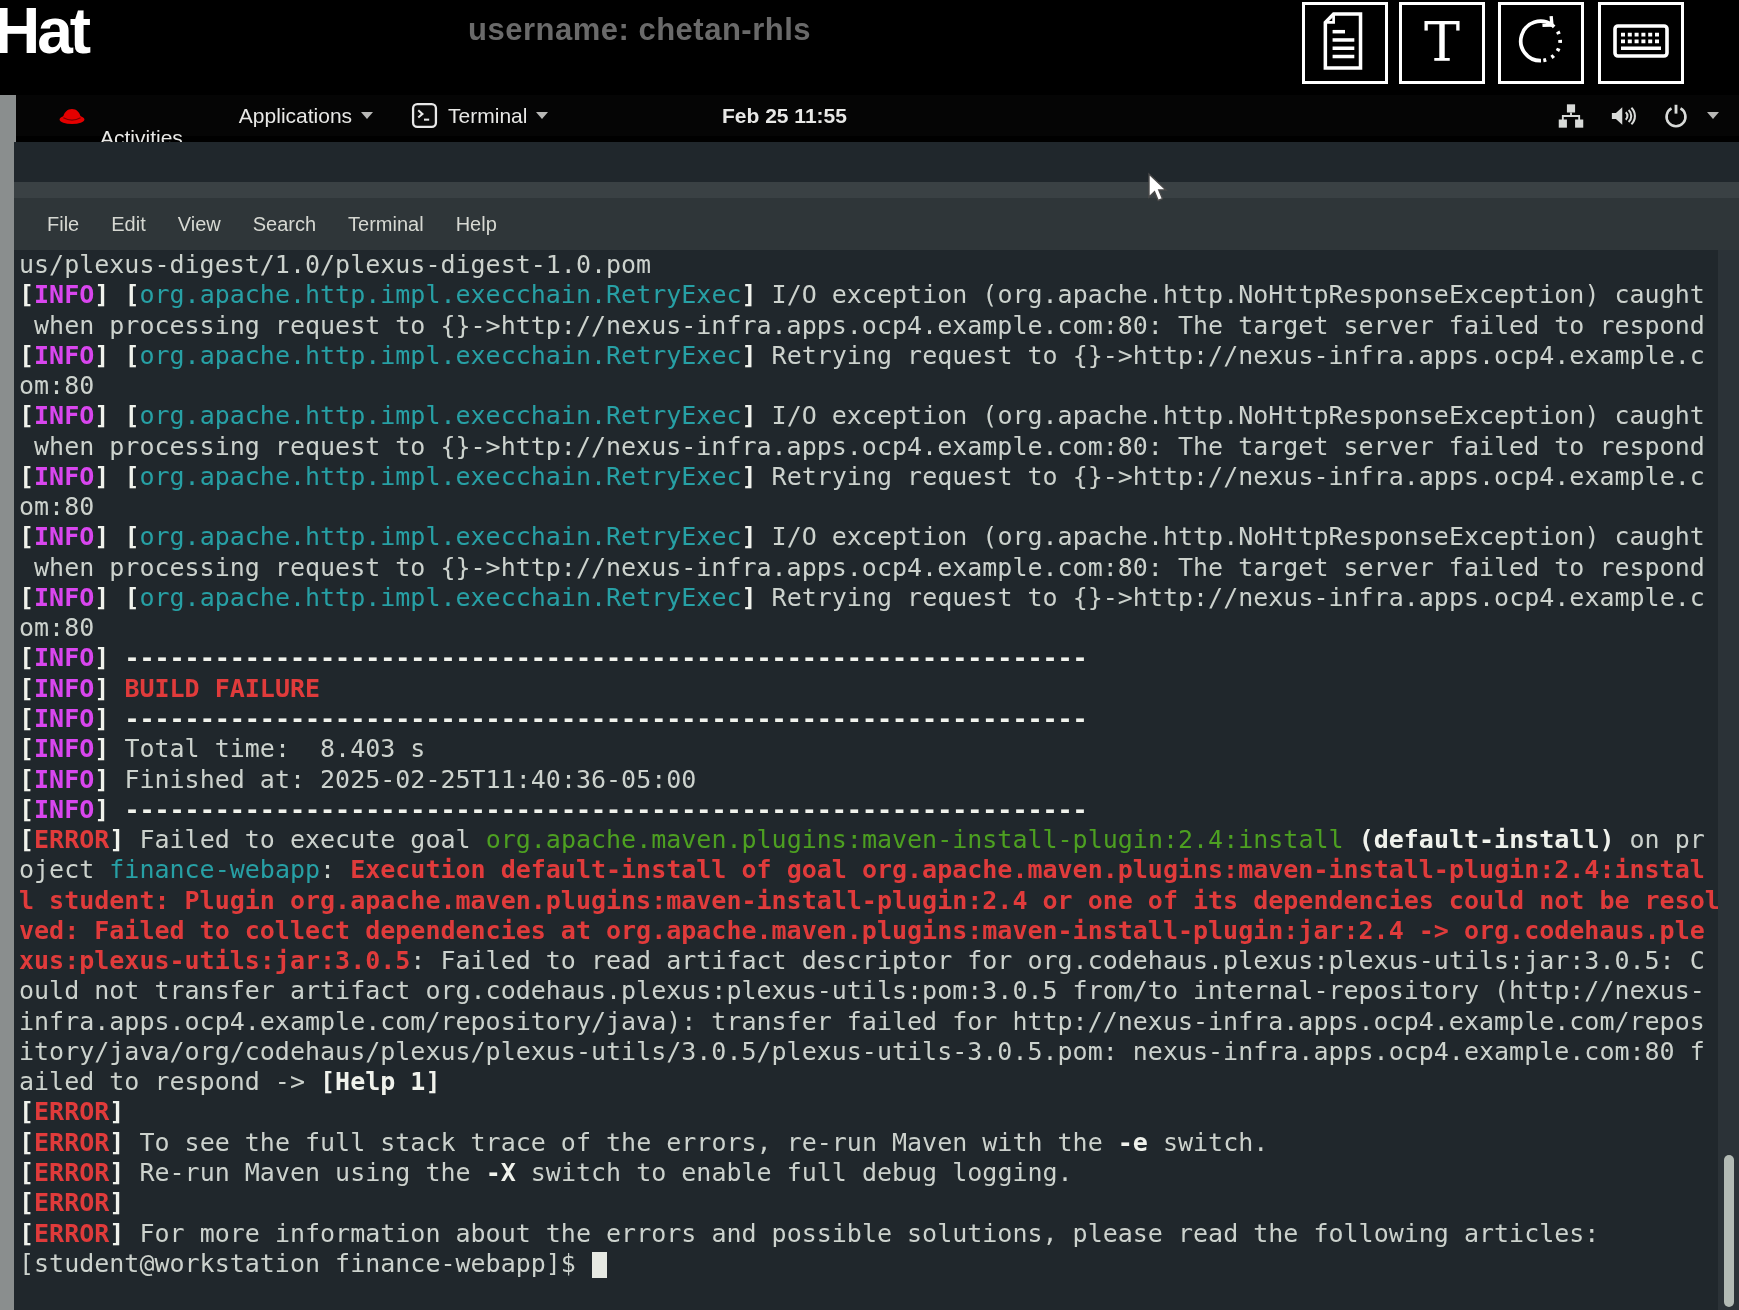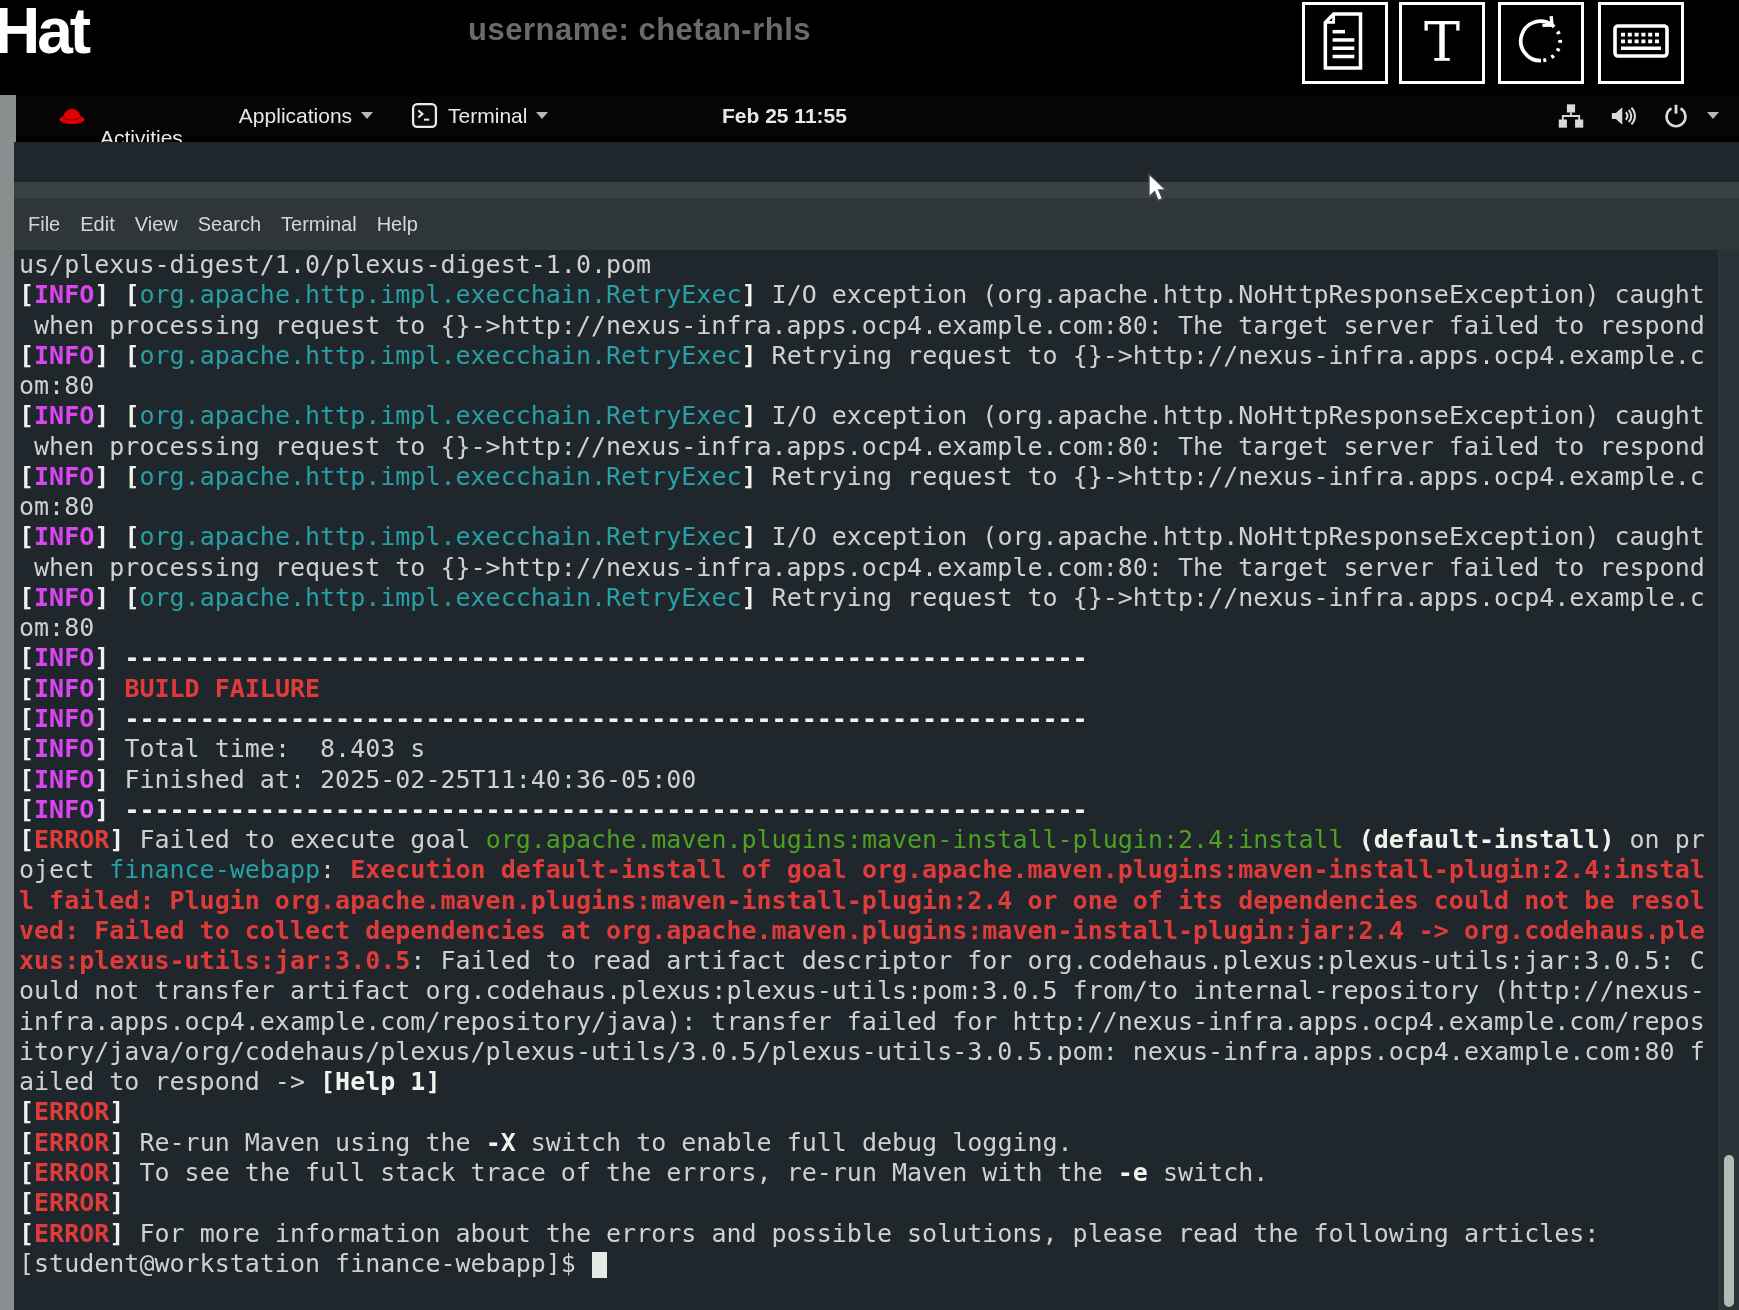--- a/index.html
+++ b/index.html
@@ -21,21 +21,21 @@
   .clock{position:absolute;left:706px;top:0;height:41px;display:flex;align-items:center;font-weight:bold;}
 
   
   .left-strip{position:absolute;left:0;top:95px;width:16px;height:1215px;background:#8a8e8e;}
 
   
   .term-window{position:absolute;left:14px;top:142px;width:1725px;height:1168px;background:#20272c;}
   .titlebar{position:absolute;left:0;top:0;width:100%;height:56px;background:#3a4144;border-bottom:1px solid #23282a;display:flex;align-items:center;justify-content:center;box-sizing:border-box;margin-top:40px;}
   .title-text{color:#f2f2ee;font-weight:bold;font-size:21px;}
   .close-btn{position:absolute;right:22px;top:0;height:56px;display:flex;align-items:center;color:#e2e3e0;font-size:24px;cursor:default;}
-  .menubar{position:absolute;left:0;top:56px;width:100%;height:52px;background:#2f3639;display:flex;align-items:center;padding-left:8px;box-sizing:border-box;gap:8px;}
+  .menubar{position:absolute;left:0;top:56px;width:100%;height:52px;background:#2f3639;display:flex;align-items:center;padding-left:27px;box-sizing:border-box;gap:20px;}
   .menu-item{color:#d6d8d2;font-size:20px;padding:2px 6px;}
 
   
   .content{position:absolute;left:0;top:108px;width:100%;height:1060px;background:#20272c;overflow:hidden;font-family:"DejaVu Sans Mono","Liberation Mono",monospace;font-size:25px;padding-left:5px;box-sizing:border-box;}
   .t-line{height:30.28px;line-height:30.28px;white-space:pre;}
   .c-fg{color:#ccd2cd;}
   .c-b{color:#f0f2ec;font-weight:bold;}
   .c-info{color:#d946ef;font-weight:bold;}
   .c-err{color:#e03b3b;font-weight:bold;}
   .c-teal{color:#27a0a5;}
@@ -183,30 +183,30 @@
       <div class="t-line"><span class="c-b">[</span><span class="c-info">INFO</span><span class="c-b">] [</span><span class="c-teal">org.apache.http.impl.execchain.RetryExec</span><span class="c-b">]</span><span class="c-fg"> Retrying request to {}-&gt;http://nexus-infra.apps.ocp4.example.c</span></div>
       <div class="t-line"><span class="c-fg">om:80</span></div>
       <div class="t-line"><span class="c-b">[</span><span class="c-info">INFO</span><span class="c-b">] </span><span class="c-b">----------------------------------------------------------------</span></div>
       <div class="t-line"><span class="c-b">[</span><span class="c-info">INFO</span><span class="c-b">] </span><span class="c-err">BUILD FAILURE</span></div>
       <div class="t-line"><span class="c-b">[</span><span class="c-info">INFO</span><span class="c-b">] </span><span class="c-b">----------------------------------------------------------------</span></div>
       <div class="t-line"><span class="c-b">[</span><span class="c-info">INFO</span><span class="c-b">] </span><span class="c-fg">Total time:  8.403 s</span></div>
       <div class="t-line"><span class="c-b">[</span><span class="c-info">INFO</span><span class="c-b">] </span><span class="c-fg">Finished at: 2025-02-25T11:40:36-05:00</span></div>
       <div class="t-line"><span class="c-b">[</span><span class="c-info">INFO</span><span class="c-b">] </span><span class="c-b">----------------------------------------------------------------</span></div>
       <div class="t-line"><span class="c-b">[</span><span class="c-err">ERROR</span><span class="c-b">] </span><span class="c-fg">Failed to execute goal </span><span class="c-green">org.apache.maven.plugins:maven-install-plugin:2.4:install</span><span class="c-fg"> </span><span class="c-b">(default-install)</span><span class="c-fg"> on pr</span></div>
       <div class="t-line"><span class="c-fg">oject </span><span class="c-teal">finance-webapp</span><span class="c-fg">: </span><span class="c-err">Execution default-install of goal org.apache.maven.plugins:maven-install-plugin:2.4:instal</span></div>
-      <div class="t-line"><span class="c-err">l failed: Plugin org.apache.maven.plugins:maven-install-plugin:2.4 or one of its dependencies could not be resol</span></div>
+      <div class="t-line"><span class="c-err">l student: Plugin org.apache.maven.plugins:maven-install-plugin:2.4 or one of its dependencies could not be resol</span></div>
       <div class="t-line"><span class="c-err">ved: Failed to collect dependencies at org.apache.maven.plugins:maven-install-plugin:jar:2.4 -&gt; org.codehaus.ple</span></div>
       <div class="t-line"><span class="c-err">xus:plexus-utils:jar:3.0.5</span><span class="c-fg">: Failed to read artifact descriptor for org.codehaus.plexus:plexus-utils:jar:3.0.5: C</span></div>
       <div class="t-line"><span class="c-fg">ould not transfer artifact org.codehaus.plexus:plexus-utils:pom:3.0.5 from/to internal-repository (http://nexus-</span></div>
       <div class="t-line"><span class="c-fg">infra.apps.ocp4.example.com/repository/java): transfer failed for http://nexus-infra.apps.ocp4.example.com/repos</span></div>
       <div class="t-line"><span class="c-fg">itory/java/org/codehaus/plexus/plexus-utils/3.0.5/plexus-utils-3.0.5.pom: nexus-infra.apps.ocp4.example.com:80 f</span></div>
       <div class="t-line"><span class="c-fg">ailed to respond -&gt; </span><span class="c-b">[Help 1]</span></div>
       <div class="t-line"><span class="c-b">[</span><span class="c-err">ERROR</span><span class="c-b">]</span></div>
+      <div class="t-line"><span class="c-b">[</span><span class="c-err">ERROR</span><span class="c-b">] </span><span class="c-fg">To see the full stack trace of the errors, re-run Maven with the </span><span class="c-b">-e</span><span class="c-fg"> switch.</span></div>
       <div class="t-line"><span class="c-b">[</span><span class="c-err">ERROR</span><span class="c-b">] </span><span class="c-fg">Re-run Maven using the </span><span class="c-b">-X</span><span class="c-fg"> switch to enable full debug logging.</span></div>
-      <div class="t-line"><span class="c-b">[</span><span class="c-err">ERROR</span><span class="c-b">] </span><span class="c-fg">To see the full stack trace of the errors, re-run Maven with the </span><span class="c-b">-e</span><span class="c-fg"> switch.</span></div>
       <div class="t-line"><span class="c-b">[</span><span class="c-err">ERROR</span><span class="c-b">]</span></div>
       <div class="t-line"><span class="c-b">[</span><span class="c-err">ERROR</span><span class="c-b">] </span><span class="c-fg">For more information about the errors and possible solutions, please read the following articles:</span></div>
       <div class="t-line"><span class="c-fg">[student@workstation finance-webapp]$ </span><span class="blockcursor"></span></div>
     </div>
 
   <div class="scroll-track">
     <div class="scroll-handle"></div>
   </div>
 </div>
 

